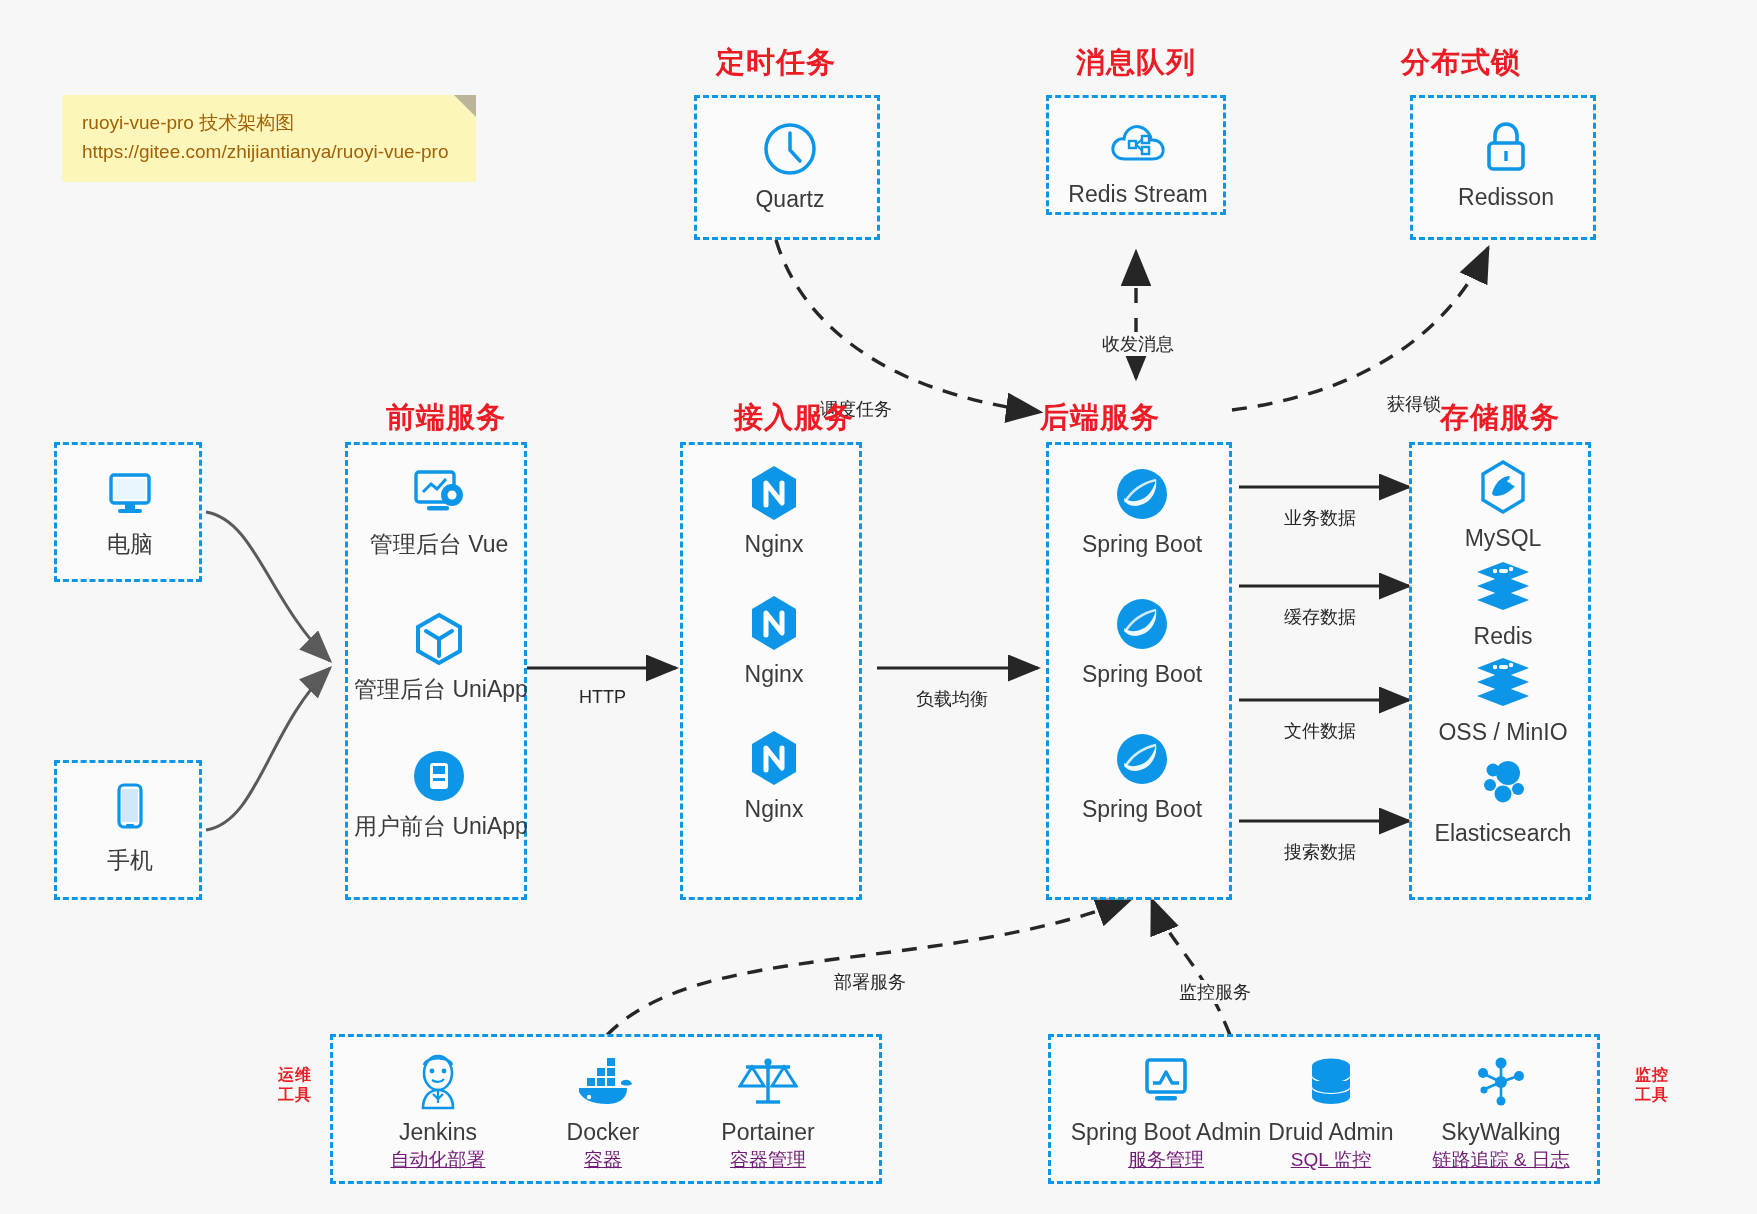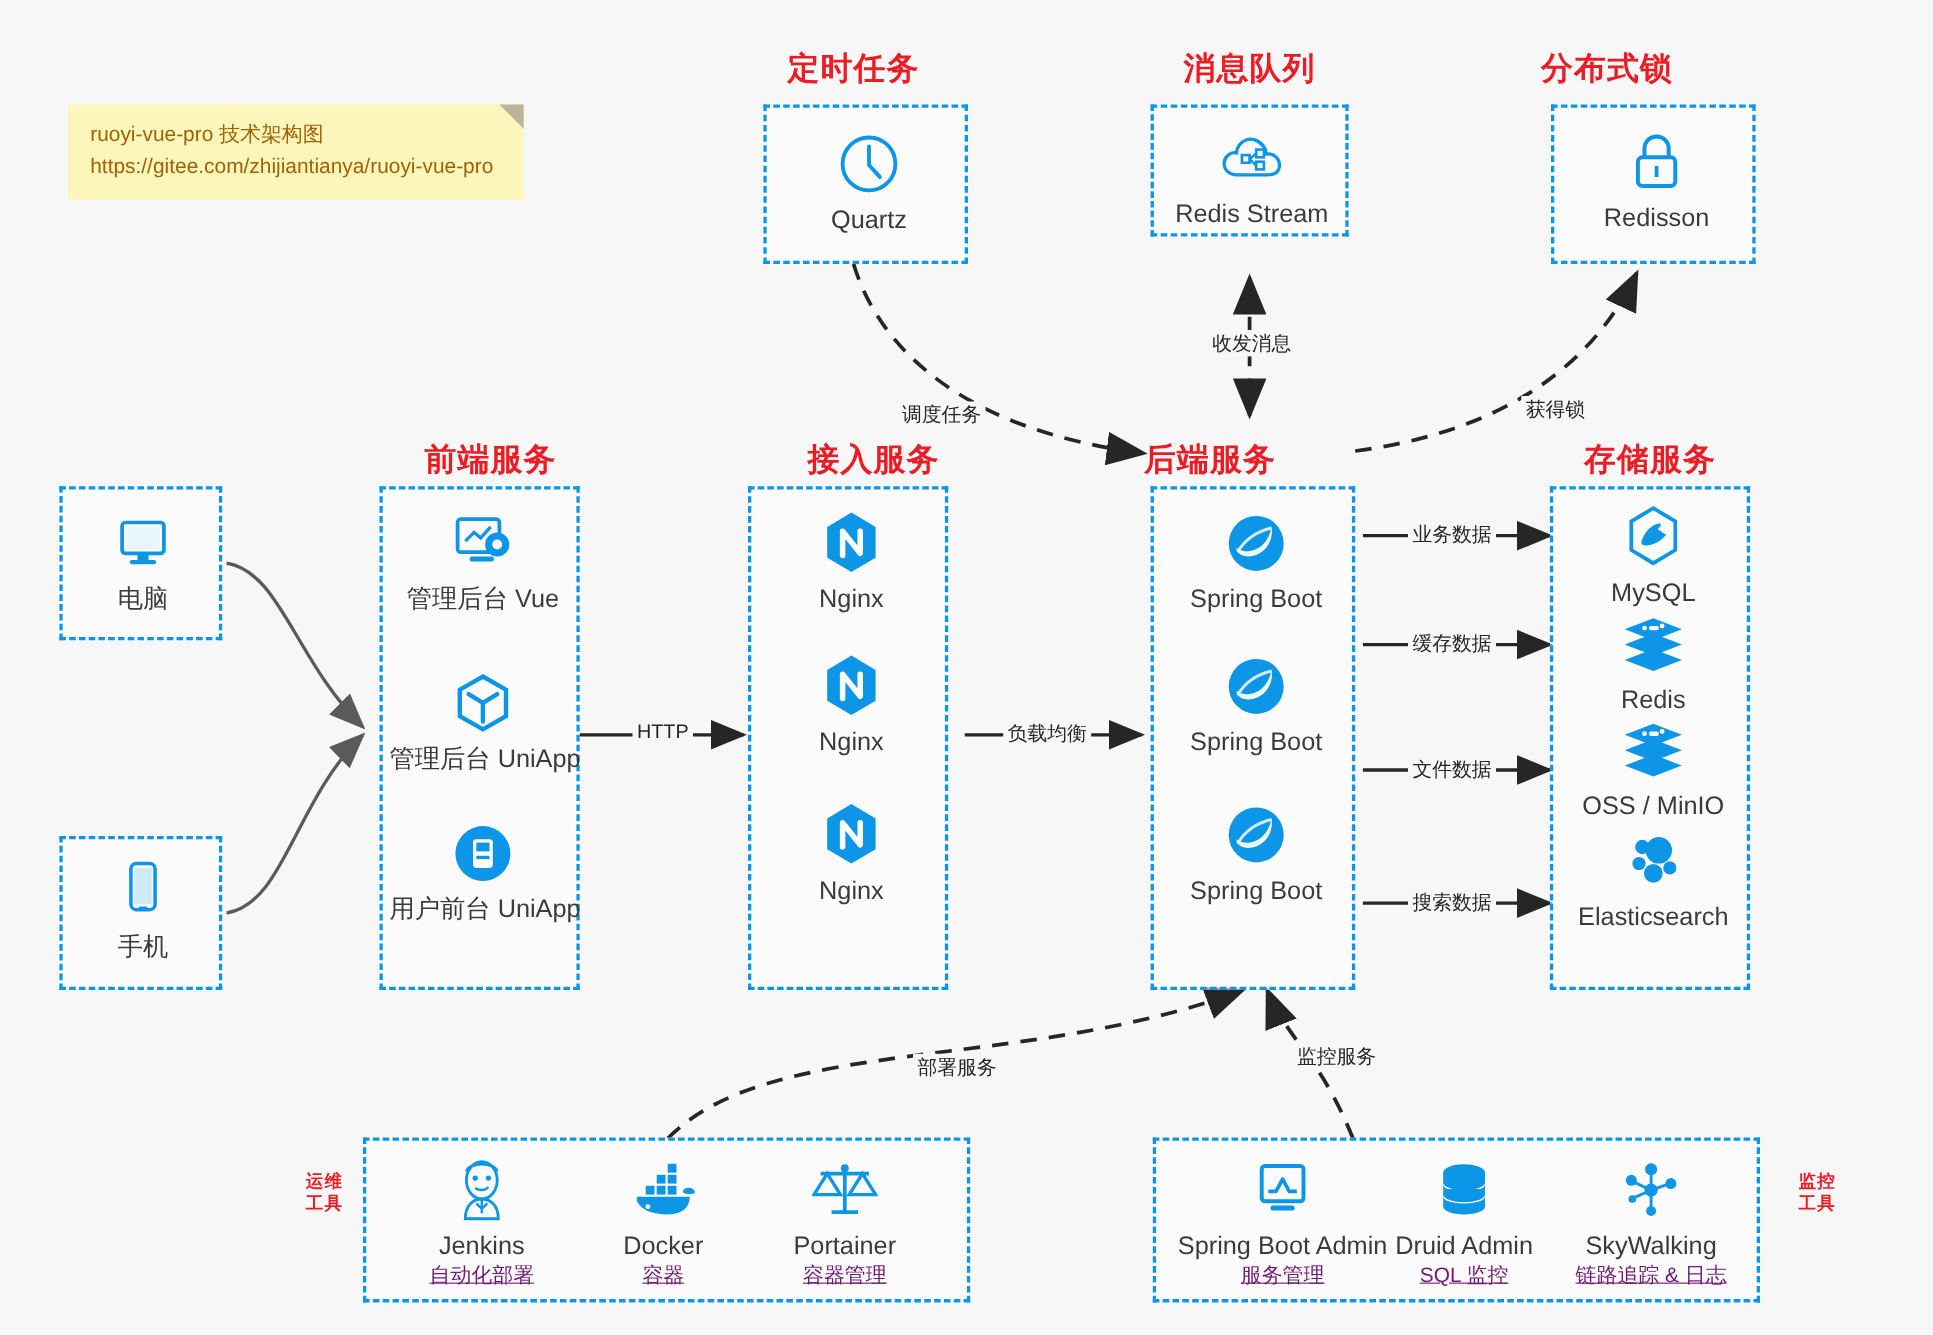--- a/index.html
+++ b/index.html
@@ -84,20 +84,21 @@
   }
 
   
   .elabel {
     position: absolute;
     font-size: 18px;
     color: #262626;
     background: #f7f7f7;
     padding: 0 4px;
     white-space: nowrap;
+    margin-top: 32px;
   }
 
   svg.wires {
     position: absolute;
     top: 0; left: 0;
     width: 1757px; height: 1214px;
     pointer-events: none;
   }
 </style>
 </head>
@@ -377,21 +378,21 @@
           <circle cx="18" cy="14" r="6.5" fill="#0d96e8"></circle>
           <circle cx="15" cy="29" r="6" fill="#0d96e8"></circle>
           <circle cx="28" cy="38" r="8.5" fill="#0d96e8"></circle>
           <circle cx="43" cy="33" r="6" fill="#0d96e8"></circle>
         </svg>
       </div>
       <div class="lbl">Elasticsearch</div>
     </div>
   </div>
 
-  <div class="elabel" style="left:830px;top:958px;">部署服务</div>
+  <div class="elabel" style="left:830px;top:938px;">部署服务</div>
   <div class="elabel" style="left:1175px;top:948px;">监控服务</div>
 
   <div class="cap two" style="left:255px;top:1065px;width:80px;">
     <div>运维</div>
     <div>工具</div>
   </div>
   <div class="dbox" style="left:330px;top:1034px;width:552px;height:150px;">
     <div class="node" style="left:20px;top:14px;width:170px;">
       <div class="icn">
         <svg width="56" height="62" viewBox="0 0 56 62">

